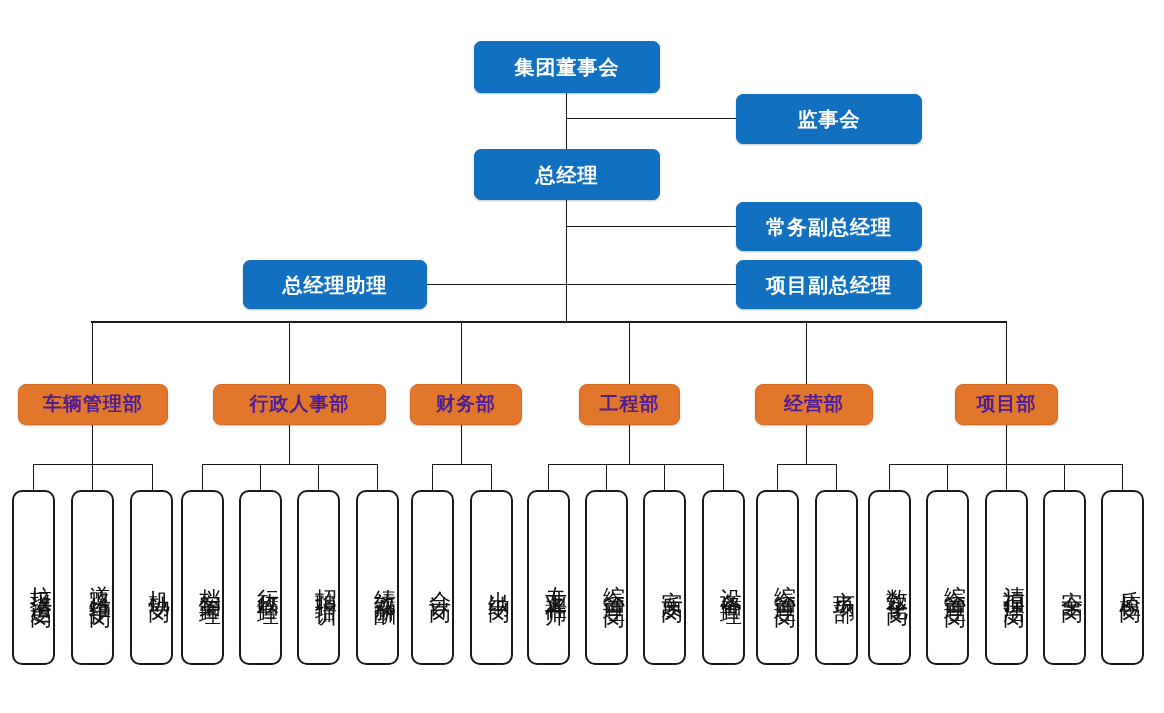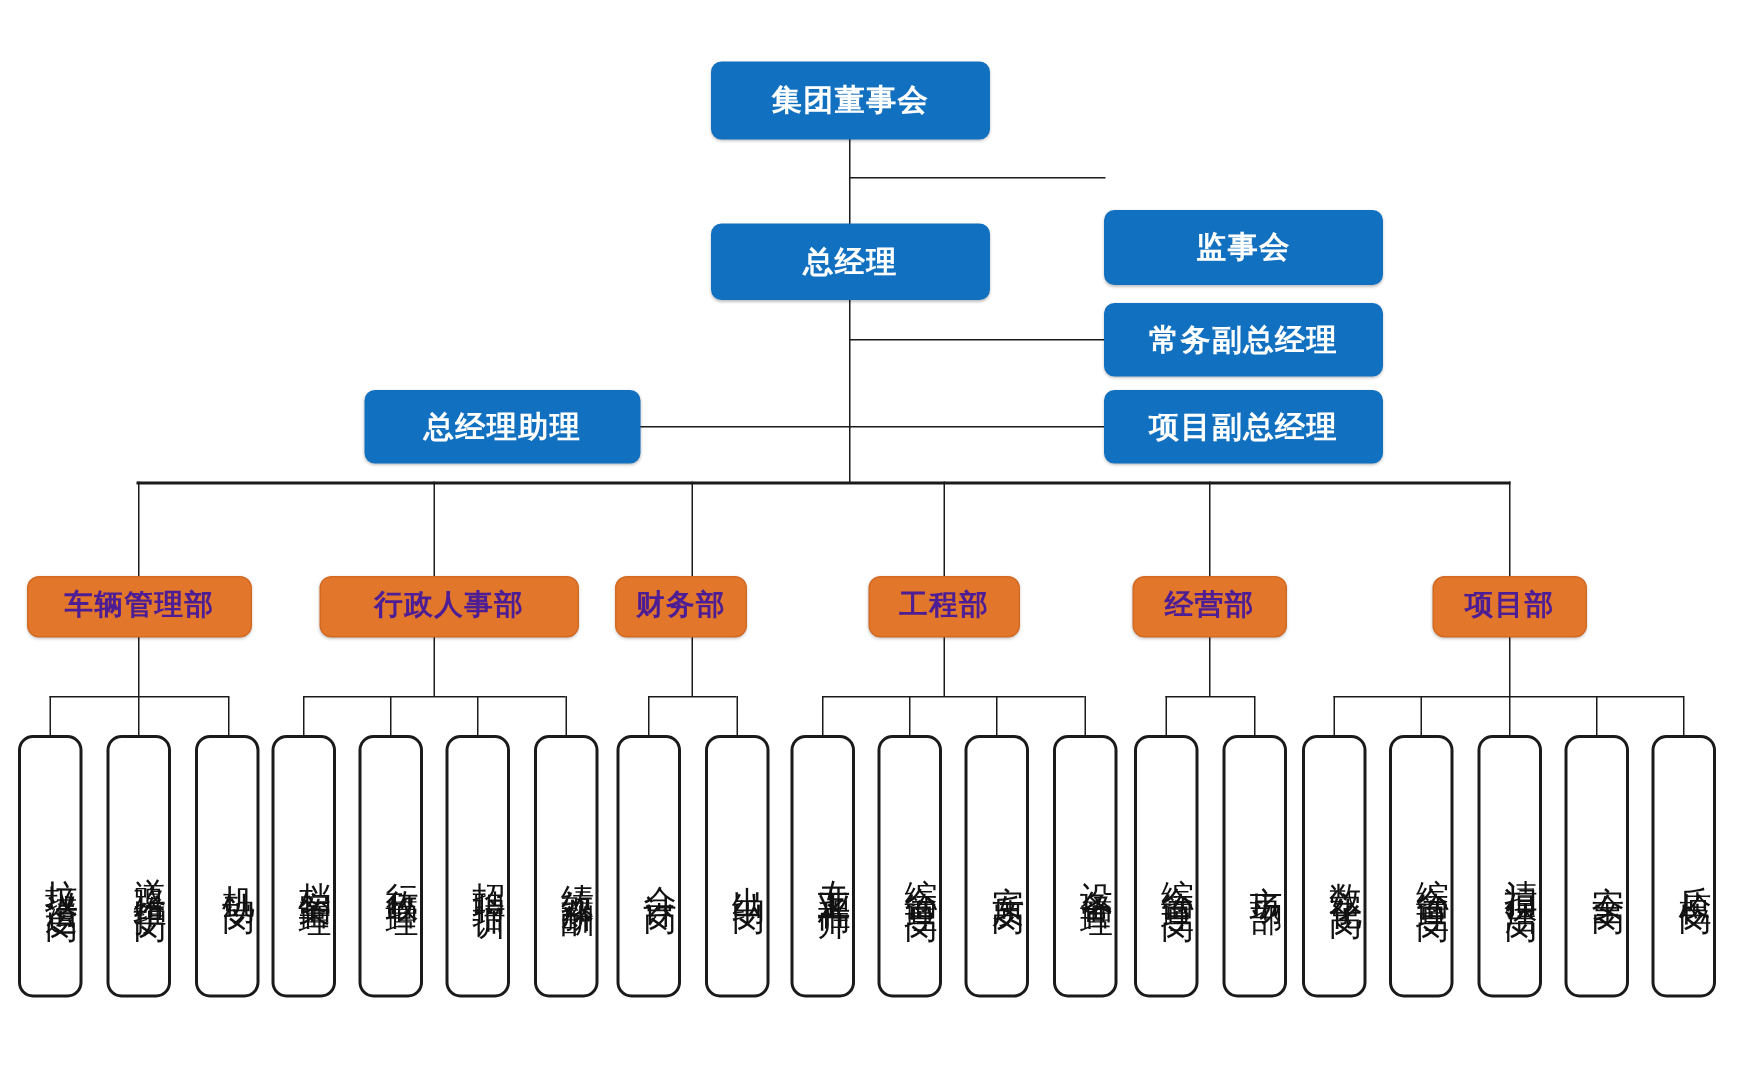--- a/index.html
+++ b/index.html
@@ -135,35 +135,35 @@
   <div class="line v" style="left:1006px; top:424px; height:40px;"></div>
   <div class="line h" style="left:889px; top:464px; width:233px;"></div>
   <div class="line v" style="left:889px; top:464px; height:26px;"></div>
   <div class="line v" style="left:947px; top:464px; height:26px;"></div>
   <div class="line v" style="left:1006px; top:464px; height:26px;"></div>
   <div class="line v" style="left:1064px; top:464px; height:26px;"></div>
   <div class="line v" style="left:1122px; top:464px; height:26px;"></div>
 
   <div class="node blue" style="left:474px; top:41px; width:186px; height:52px;">集团董事会</div>
 
-  <div class="node blue" style="left:736px; top:94px; width:186px; height:50px;margin-top:46px;">监事会</div>
+  <div class="node blue" style="left:736px; top:94px; width:186px; height:50px;">监事会</div>
 
   <div class="node blue" style="left:474px; top:149px; width:186px; height:51px;">总经理</div>
 
   <div class="node blue" style="left:736px; top:260px; width:186px; height:49px;">项目副总经理</div>
 
   <div class="node blue" style="left:736px; top:202px; width:186px; height:49px;">常务副总经理</div>
 
   <div class="node blue" style="left:243px; top:260px; width:184px; height:49px;">总经理助理</div>
 
   <div class="node orange" style="left:18px; top:384px; width:150px; height:41px;">车辆管理部</div>
   <div class="node orange" style="left:213px; top:384px; width:173px; height:41px;">行政人事部</div>
-  <div class="node orange" style="left:410px; top:384px; width:88px; height:41px;">财务部</div>
+  <div class="node orange" style="left:410px; top:384px; width:112px; height:41px;">财务部</div>
   <div class="node orange" style="left:579px; top:384px; width:101px; height:41px;">工程部</div>
-  <div class="node orange" style="left:755px; top:384px; width:103px; height:41px;">经营部</div>
+  <div class="node orange" style="left:755px; top:384px; width:118px; height:41px;">经营部</div>
   <div class="node orange" style="left:955px; top:384px; width:103px; height:41px;">项目部</div>
 
   <div class="node leaf" style="left:12px; top:490px; width:43px; height:175px;">垃圾清运岗</div>
   <div class="node leaf" style="left:71px; top:490px; width:43px; height:175px;">道路维护岗</div>
   <div class="node leaf" style="left:130px; top:490px; width:43px; height:175px;">机动岗</div>
 
   <div class="node leaf" style="left:181px; top:490px; width:43px; height:175px;">档案管理</div>
   <div class="node leaf" style="left:239px; top:490px; width:43px; height:175px;">行政管理</div>
   <div class="node leaf" style="left:297px; top:490px; width:43px; height:175px;">招聘培训</div>
   <div class="node leaf" style="left:356px; top:490px; width:43px; height:175px;">绩效薪酬</div>

